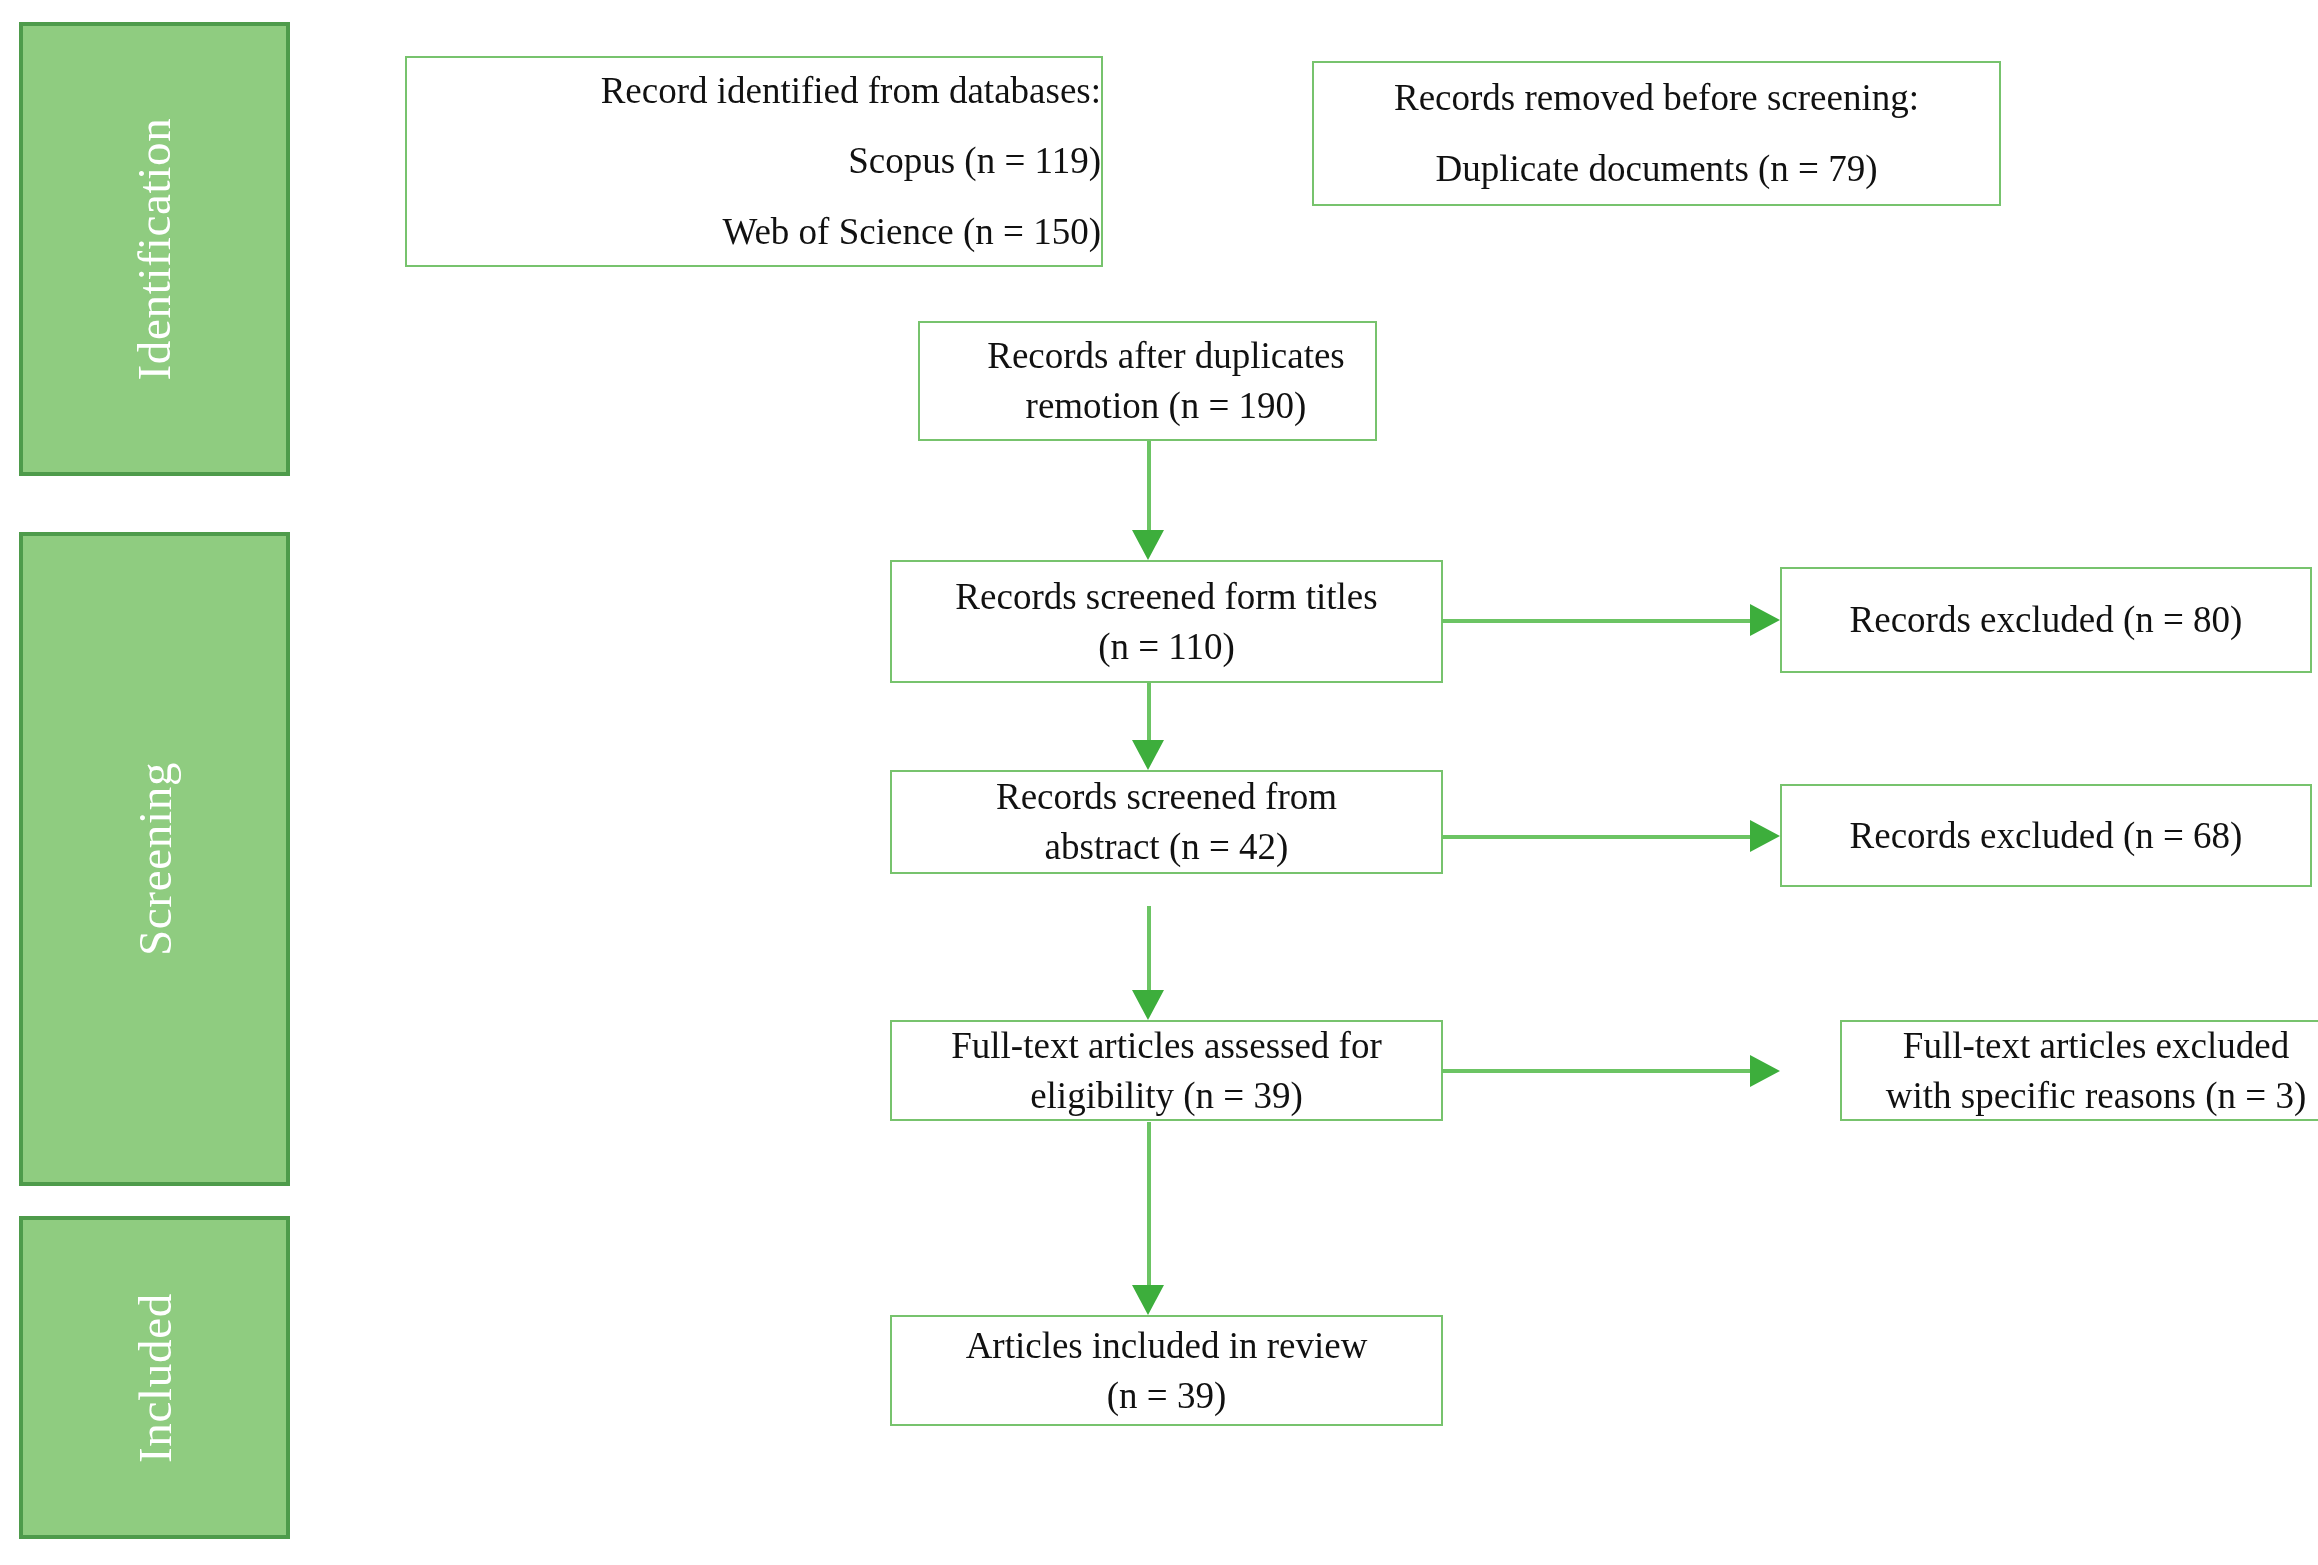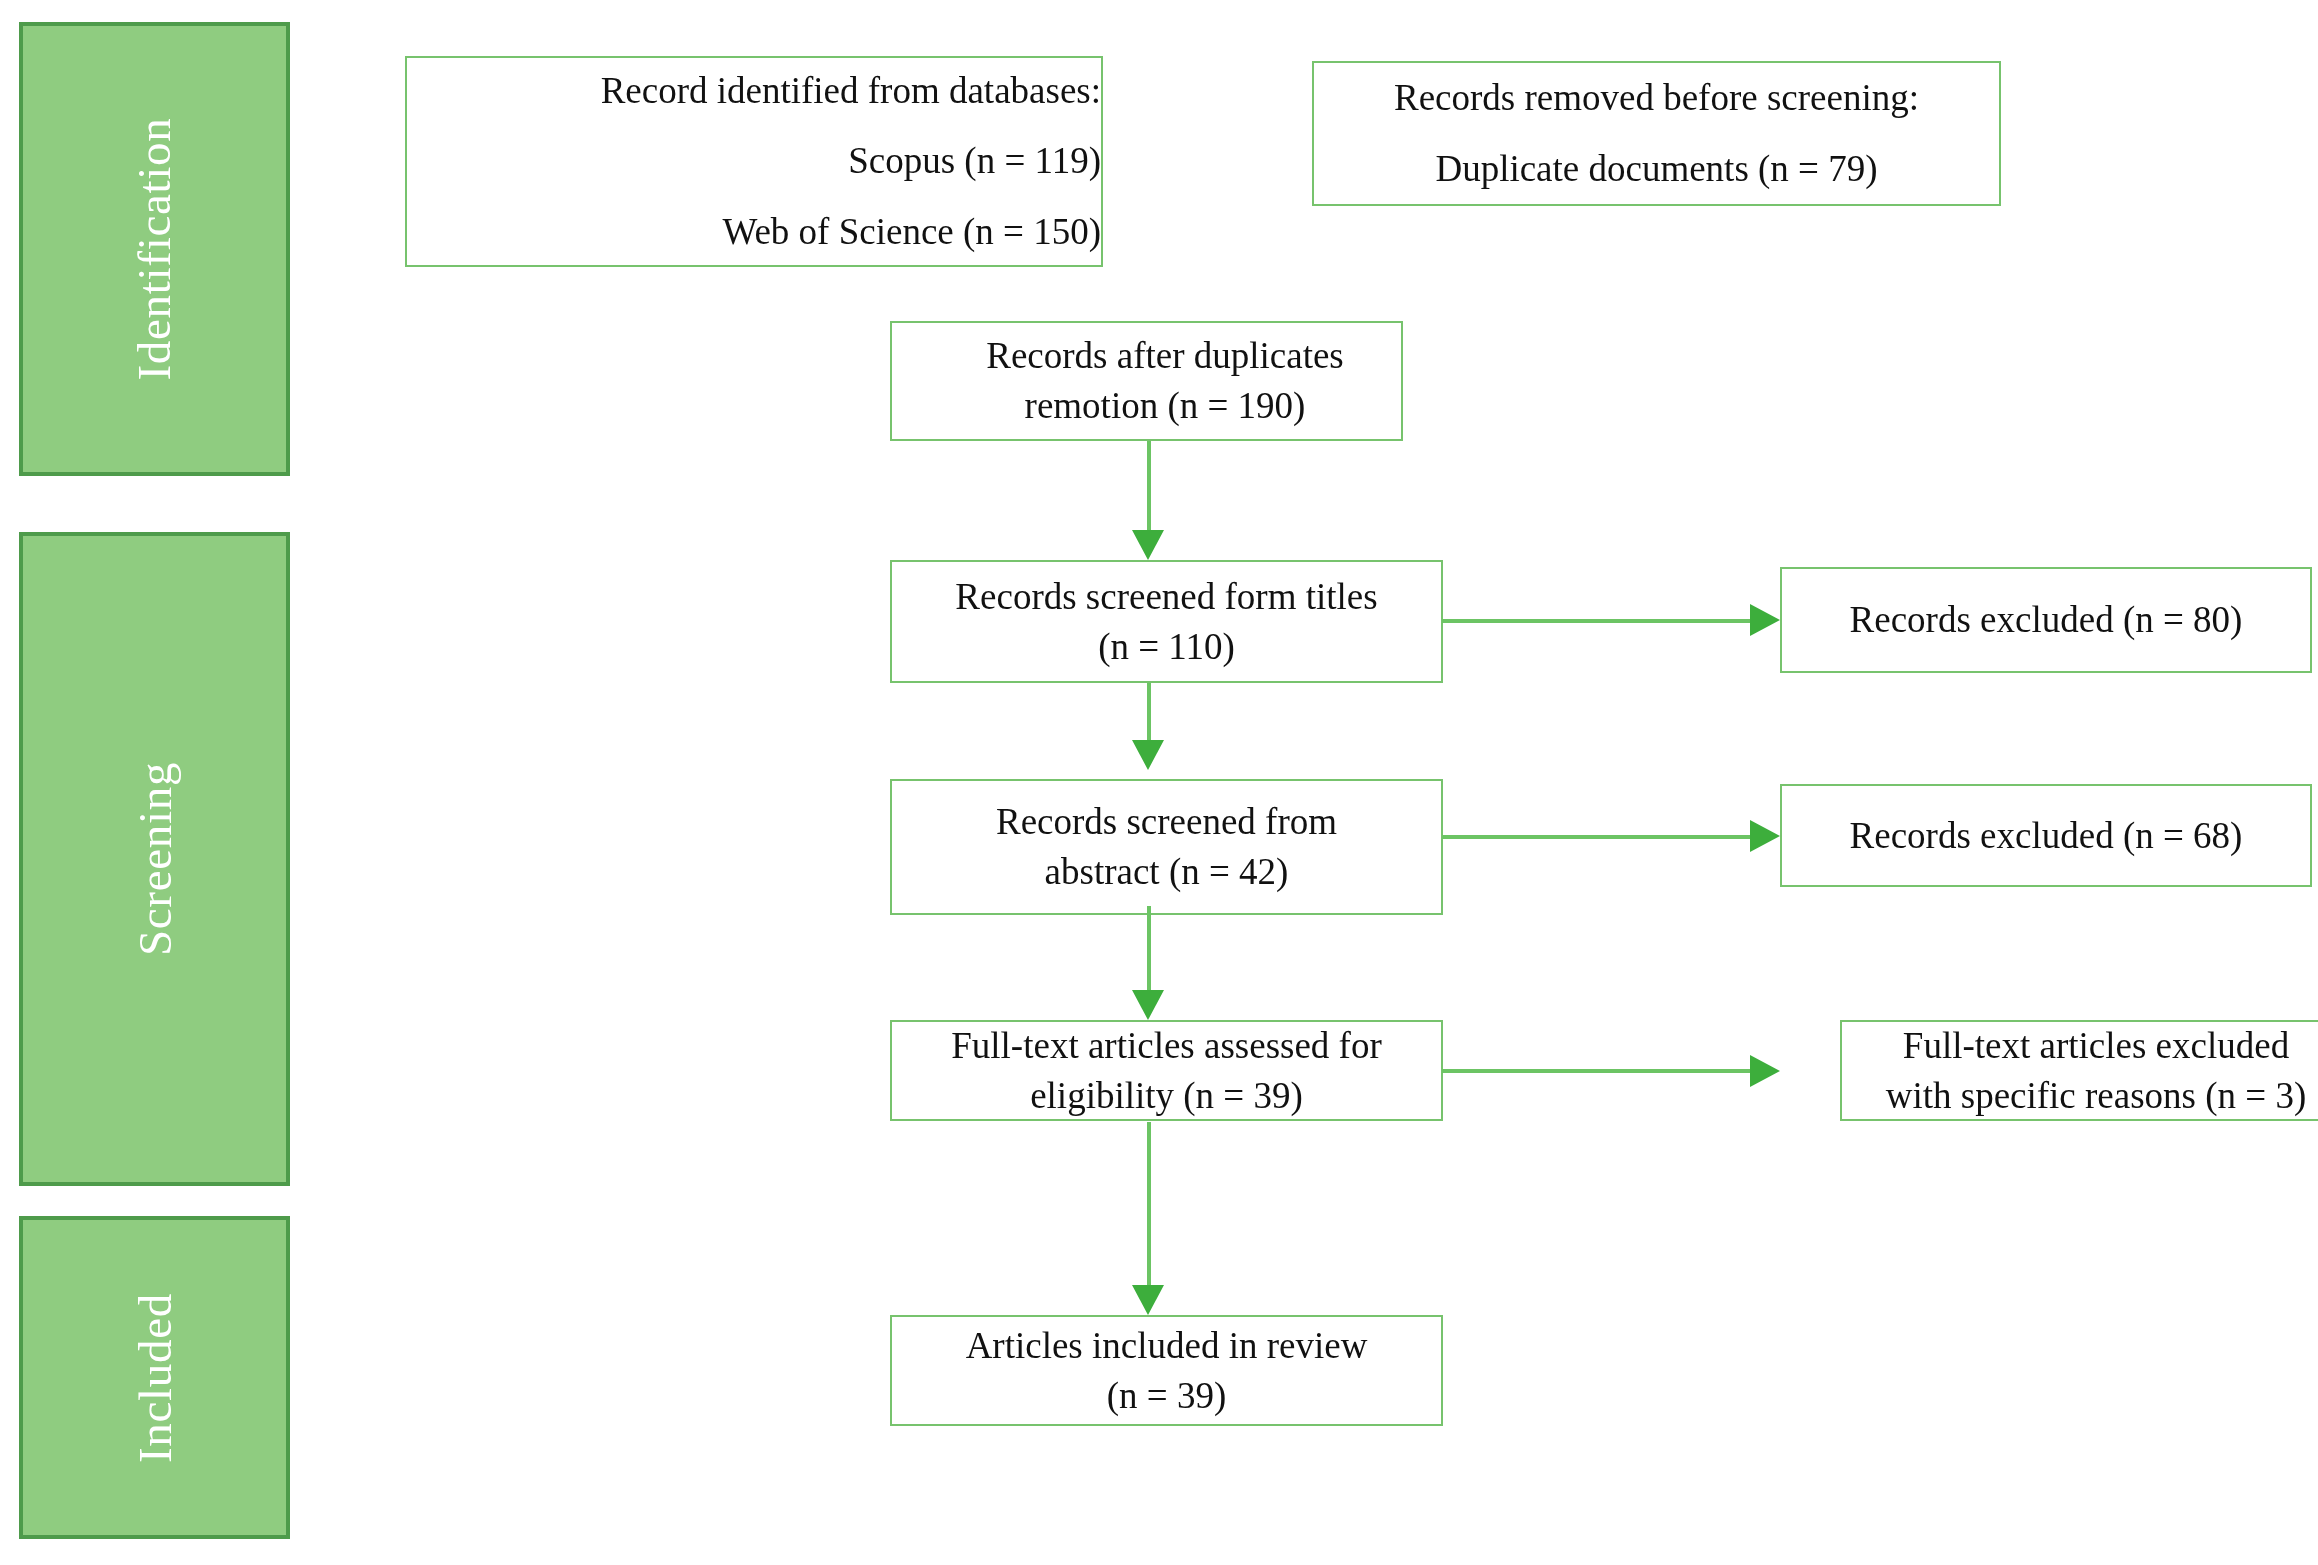--- a/index.html
+++ b/index.html
@@ -85,31 +85,31 @@
     <div class="line">Record identified from databases:</div>
     <div class="line">Scopus (n = 119)</div>
     <div class="line">Web of Science (n = 150)</div>
   </div>
 
   <div class="fbox loose" style="left:1312px;top:61px;width:689px;height:145px;">
     <div class="line">Records removed before screening:</div>
     <div class="line">Duplicate documents (n = 79)</div>
   </div>
 
-  <div class="fbox tight" style="left:890px;top:321px;width:513px;height:120px;padding-left:37px;">
+  <div class="fbox tight" style="left:918px;top:321px;width:459px;height:120px;padding-left:37px;">
     <div class="line">Records after duplicates</div>
     <div class="line">remotion (n = 190)</div>
   </div>
 
   <div class="fbox tight" style="left:890px;top:560px;width:553px;height:123px;">
     <div class="line">Records screened form titles</div>
     <div class="line">(n = 110)</div>
   </div>
 
-  <div class="fbox tight" style="left:890px;top:770px;width:553px;height:136px;margin-top:9px;">
+  <div class="fbox tight" style="left:890px;top:770px;width:553px;height:104px;">
     <div class="line">Records screened from</div>
     <div class="line">abstract (n = 42)</div>
   </div>
 
   <div class="fbox tight" style="left:890px;top:1020px;width:553px;height:101px;">
     <div class="line">Full-text articles assessed for</div>
     <div class="line">eligibility (n = 39)</div>
   </div>
 
   <div class="fbox tight" style="left:890px;top:1315px;width:553px;height:111px;">

